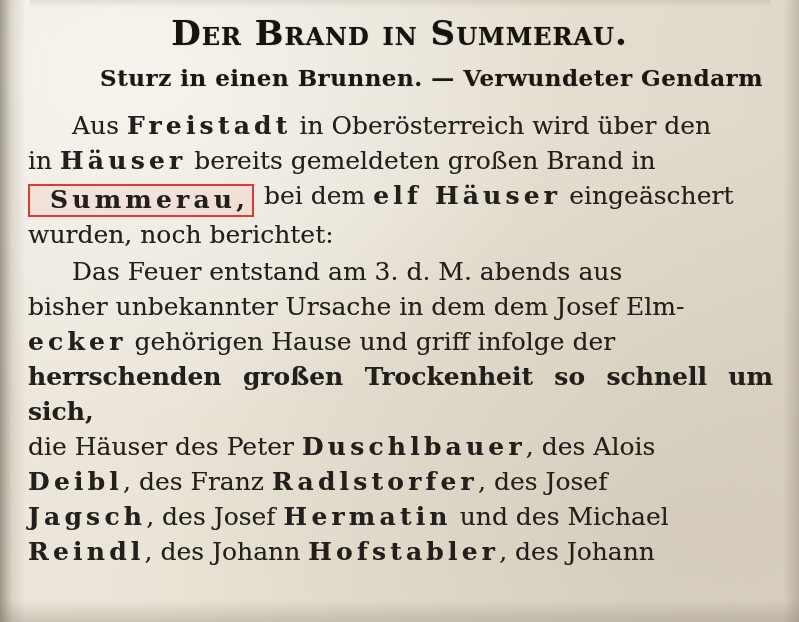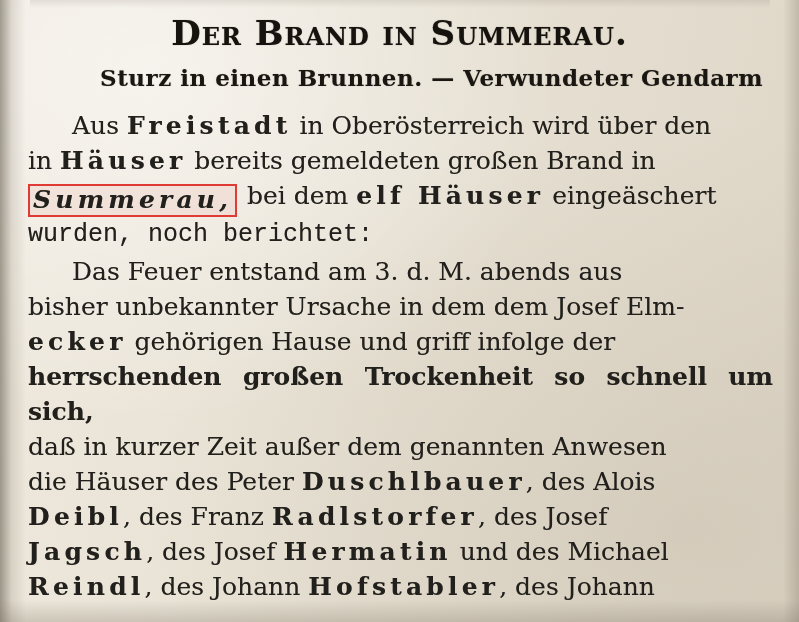--- a/index.html
+++ b/index.html
@@ -118,25 +118,24 @@
   .sperr {
     letter-spacing: 4.2px;
     font-weight: 700;
   }
 
   
   .highlight-box {
     display: inline-block;
     border: 2px solid #e03a34;
     background: rgba(224,58,52,0.07);
-    padding: 0 3px 1px 3px;
+    padding: 0 3px 1px 20px;
     margin: 0 2px 0 0;
     line-height: 28px;
     vertical-align: -4px;
-    font-style: italic;
   }
 
   
   #top-ghost {
     position: absolute;
     left: 30px;
     top: 0;
     width: 740px;
     height: 8px;
     background: linear-gradient(to bottom, rgba(90,82,68,0.12), rgba(255,255,255,0));
@@ -156,28 +155,27 @@
 
     <div id="subhead" class="fraktur">
       <div>Sturz in einen Brunnen. — Verwundeter Gendarm</div>
     </div>
 
     <div id="bodytext">
         <div class="para">
           <div style="text-indent: 44px;"><span>Aus </span><span class="sperr">Freistadt</span><span> in Oberösterreich wird über den</span></div>
           <div style="text-indent: 0px;"><span>in </span><span class="sperr">Häuser</span><span> bereits gemeldeten großen Brand in</span></div>
           <div style="text-indent: 0px;"><span class="highlight-box sperr" style="border-color: rgb(224, 58, 52);">Summerau,</span><span> bei dem </span><span class="sperr">elf Häuser</span><span> eingeäschert</span></div>
-          <div style="text-indent: 0px; font-family: Liberation Mono, monospace;"><span>wurden, noch berichtet:</span></div>
+          <div style="text-indent: 0px;"><span>wurden, noch berichtet:</span></div>
         </div>
         <div class="para">
           <div style="text-indent: 44px;"><span>Das Feuer entstand am 3. d. M. abends aus</span></div>
           <div style="text-indent: 0px;"><span>bisher unbekannter Ursache in dem dem Josef </span><span>Elm-</span></div>
           <div style="text-indent: 0px;"><span class="sperr">ecker</span><span> gehörigen Hause und griff infolge der</span></div>
           <div style="text-indent: 0px; font-weight: bold;"><span>herrschenden großen Trockenheit so schnell um sich,</span></div>
-          <div style="text-indent: 0px;"><span>daß in kurzer Zeit außer dem genannten Anwesen</span></div>
           <div style="text-indent: 0px;"><span>die Häuser des Peter </span><span class="sperr">Duschlbauer</span><span>, des Alois</span></div>
           <div style="text-indent: 0px;"><span class="sperr">Deibl</span><span>, des Franz </span><span class="sperr">Radlstorfer</span><span>, des Josef</span></div>
           <div style="text-indent: 0px;"><span class="sperr">Jagsch</span><span>, des Josef </span><span class="sperr">Hermatin</span><span> und des Michael</span></div>
           <div style="text-indent: 0px;"><span class="sperr">Reindl</span><span>, des Johann </span><span class="sperr">Hofstabler</span><span>, des Johann</span></div>
         </div>
       </div>
 
   </div>
 
   <div id="gutter-shadow"></div>

